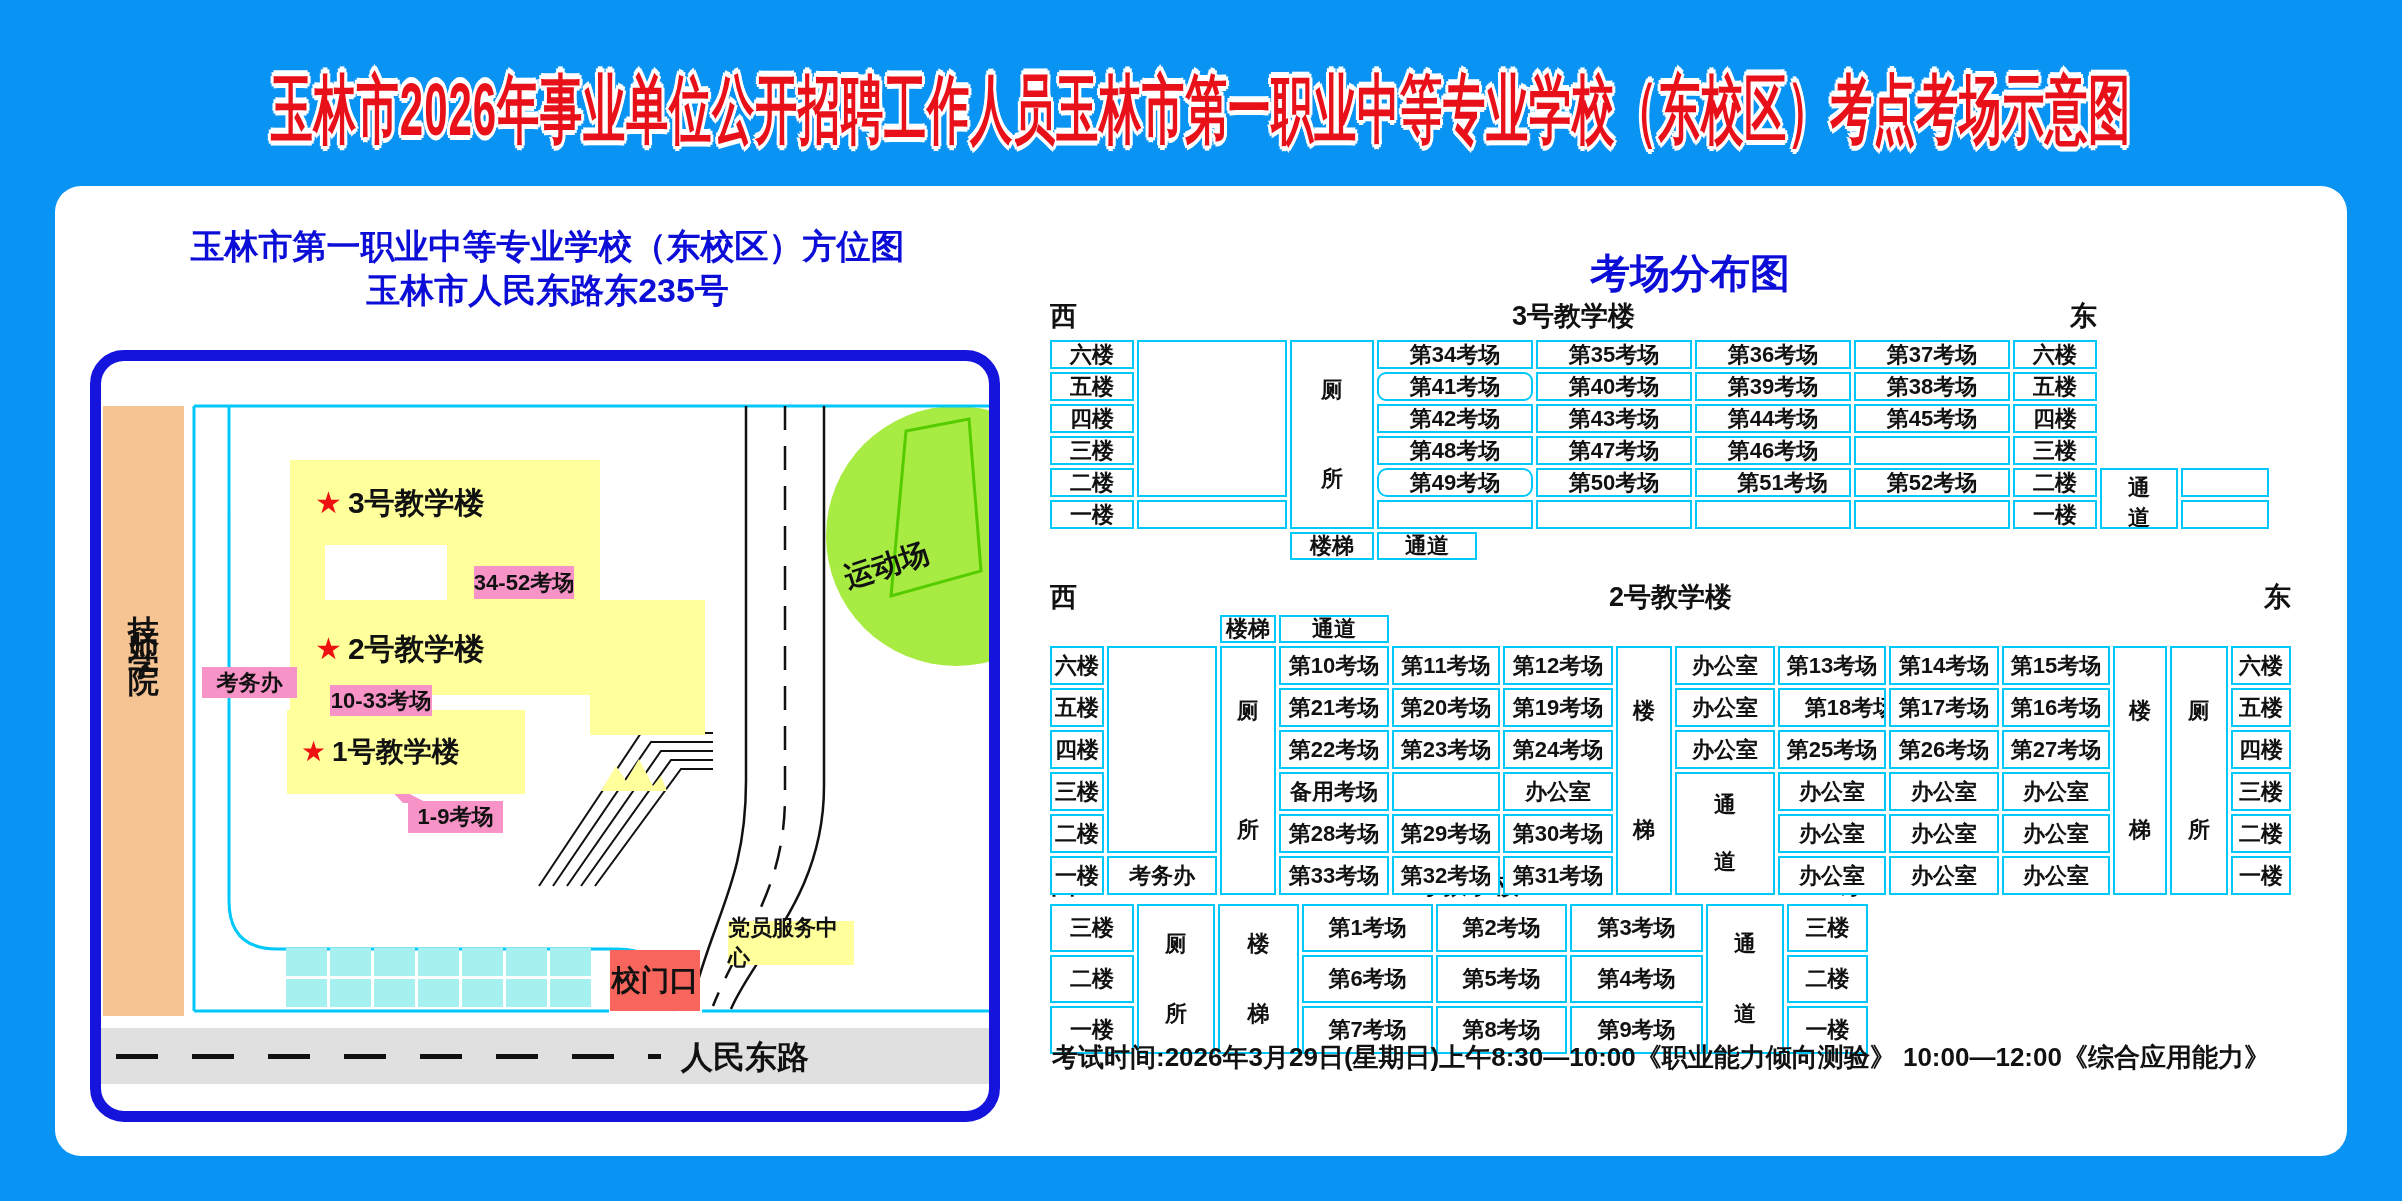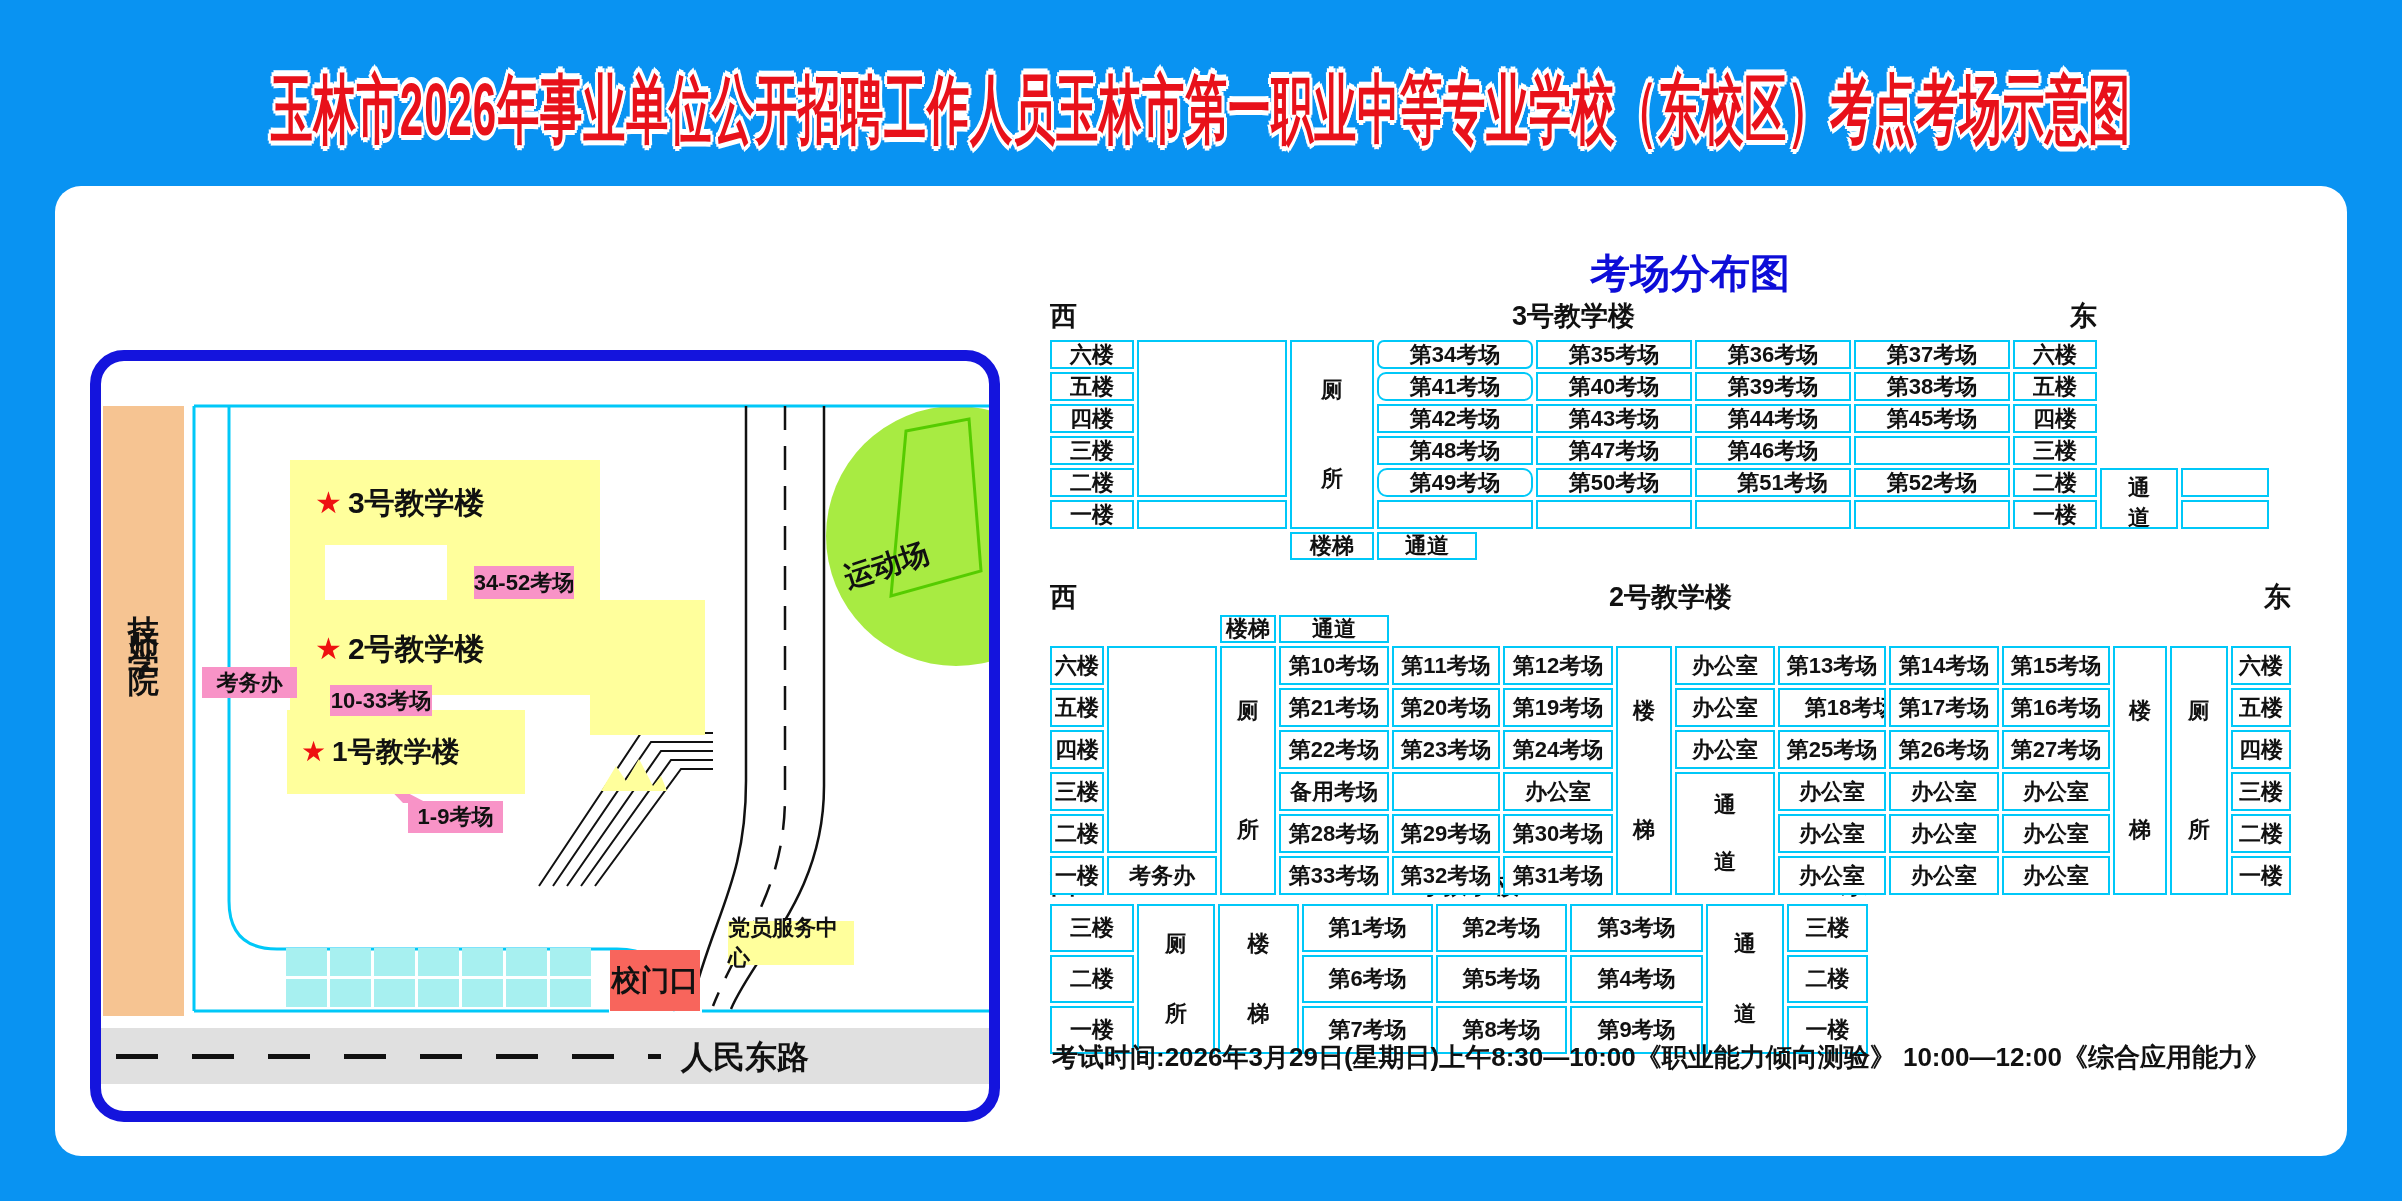--- a/index.html
+++ b/index.html
@@ -40,20 +40,24 @@
 <body>
 
 <div class="stage">
 
   <div class="main-title">
     <span>玉林市2026年事业单位公开招聘工作人员玉林市第一职业中等专业学校（东校区）考点考场示意图</span>
   </div>
 
   <div class="card"></div>
 
+  <div class="map-title">
+    <div>玉林市第一职业中等专业学校（东校区）方位图</div>
+    <div>玉林市人民东路东235号</div>
+  </div>
 
   <div class="map-box">
     <svg class="layer" viewBox="0 0 888 750" xmlns="http://www.w3.org/2000/svg">
       <circle cx="855" cy="175" r="130" fill="#a8eb42"></circle>
       <polygon points="805,70 868,58 880,210 790,235" fill="none" stroke="#55cc00" stroke-width="3"></polygon>
       <path d="M93,45 H888" stroke="#00c8f8" stroke-width="3" fill="none"></path>
       <path d="M93,45 V650" stroke="#00c8f8" stroke-width="3" fill="none"></path>
       <path d="M93,650 H508 M601,650 H888" stroke="#00c8f8" stroke-width="3" fill="none"></path>
       <path d="M128,45 V540 Q128,588 176,588 H516 Q556,588 566,620 L574,650" stroke="#00c8f8" stroke-width="3" fill="none"></path>
       <path d="M645,45 V420 C645,520 612,555 590,645" stroke="#111" stroke-width="2.5" fill="none"></path>
@@ -143,21 +147,21 @@
       <div class="cell" style="grid-area: 3 / 1 / span 1 / span 1;">四楼</div>
       <div class="cell" style="grid-area: 4 / 1 / span 1 / span 1;">三楼</div>
       <div class="cell" style="grid-area: 5 / 1 / span 1 / span 1;">二楼</div>
       <div class="cell" style="grid-area: 6 / 1 / span 1 / span 1;">一楼</div>
       <div class="cell" style="grid-area: 1 / 2 / span 5 / span 1;"></div>
       <div class="cell" style="grid-area: 6 / 2 / span 1 / span 1;"></div>
       <div class="cell vcell" style="grid-area: 1 / 3 / span 6 / span 1;">
         <span>厕</span>
         <span>所</span>
       </div>
-      <div class="cell" style="grid-area: 1 / 4 / span 1 / span 1; border-radius: 7px;">第34考场</div>
+      <div class="cell" style="grid-area: 1 / 4 / span 1 / span 1;">第34考场</div>
       <div class="cell" style="grid-area: 1 / 5 / span 1 / span 1;">第35考场</div>
       <div class="cell" style="grid-area: 1 / 6 / span 1 / span 1;">第36考场</div>
       <div class="cell" style="grid-area: 1 / 7 / span 1 / span 1;">第37考场</div>
       <div class="cell" style="grid-area: 2 / 4 / span 1 / span 1; border-radius: 9px;">第41考场</div>
       <div class="cell" style="grid-area: 2 / 5 / span 1 / span 1;">第40考场</div>
       <div class="cell" style="grid-area: 2 / 6 / span 1 / span 1;">第39考场</div>
       <div class="cell" style="grid-area: 2 / 7 / span 1 / span 1;">第38考场</div>
       <div class="cell" style="grid-area: 3 / 4 / span 1 / span 1;">第42考场</div>
       <div class="cell" style="grid-area: 3 / 5 / span 1 / span 1;">第43考场</div>
       <div class="cell" style="grid-area: 3 / 6 / span 1 / span 1;">第44考场</div>

